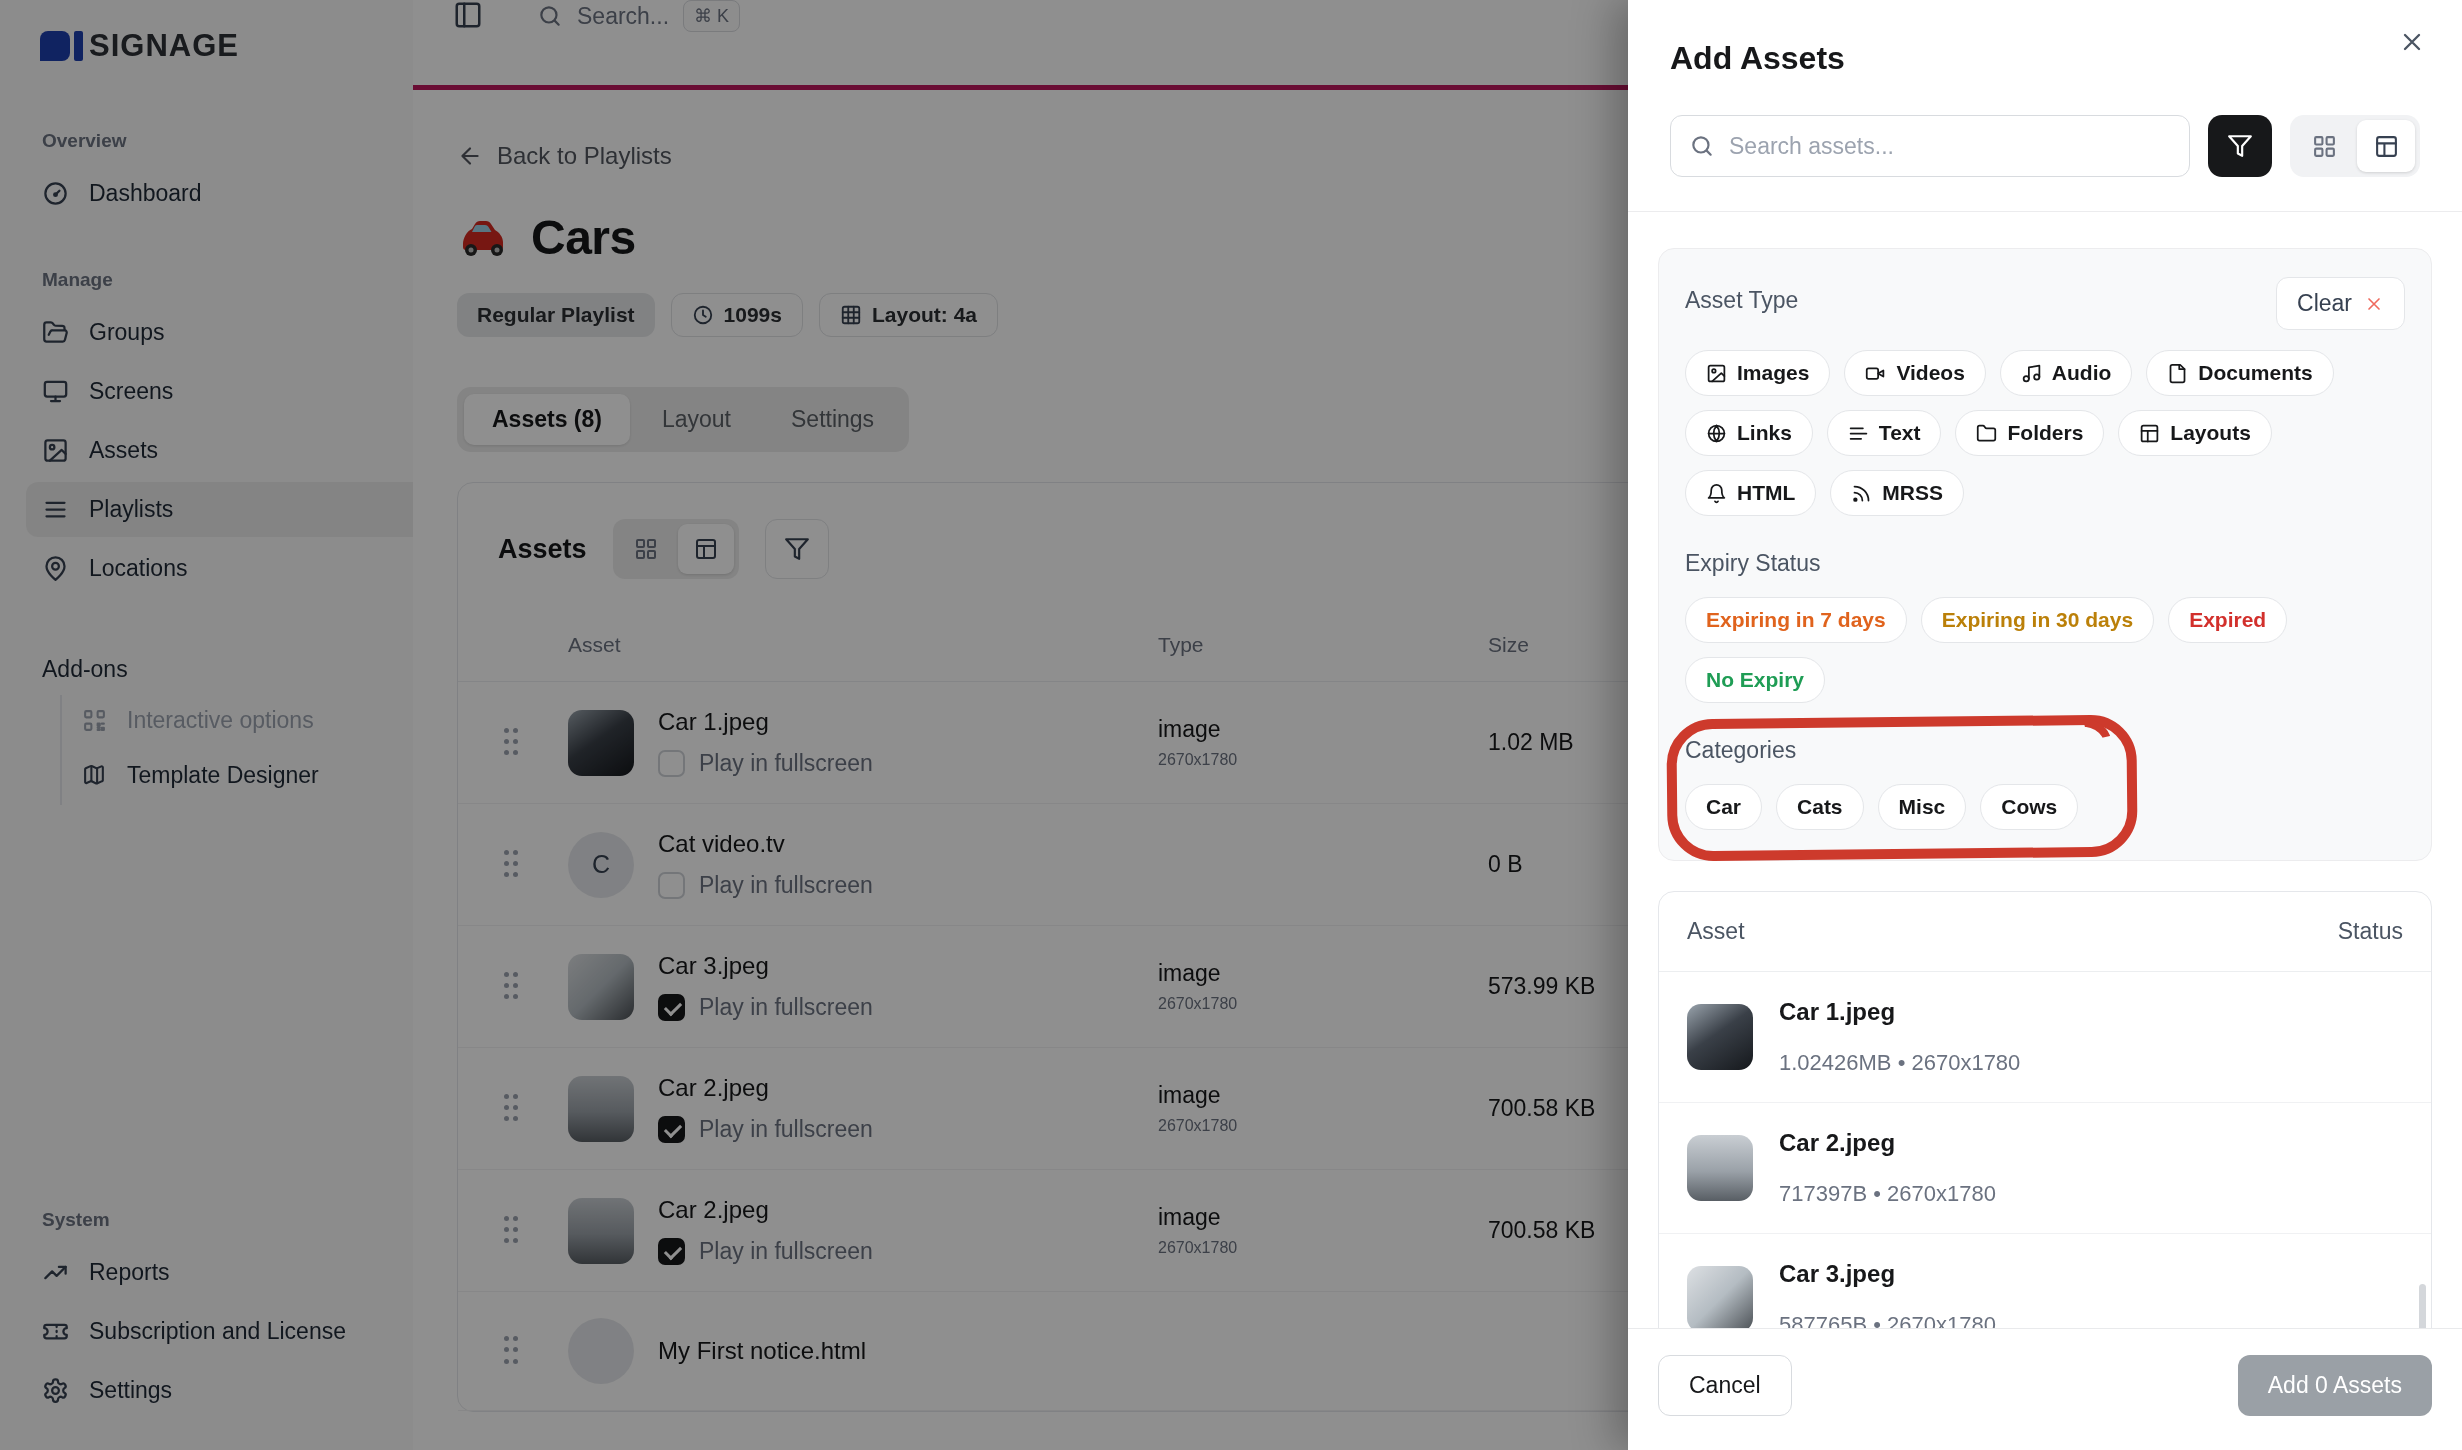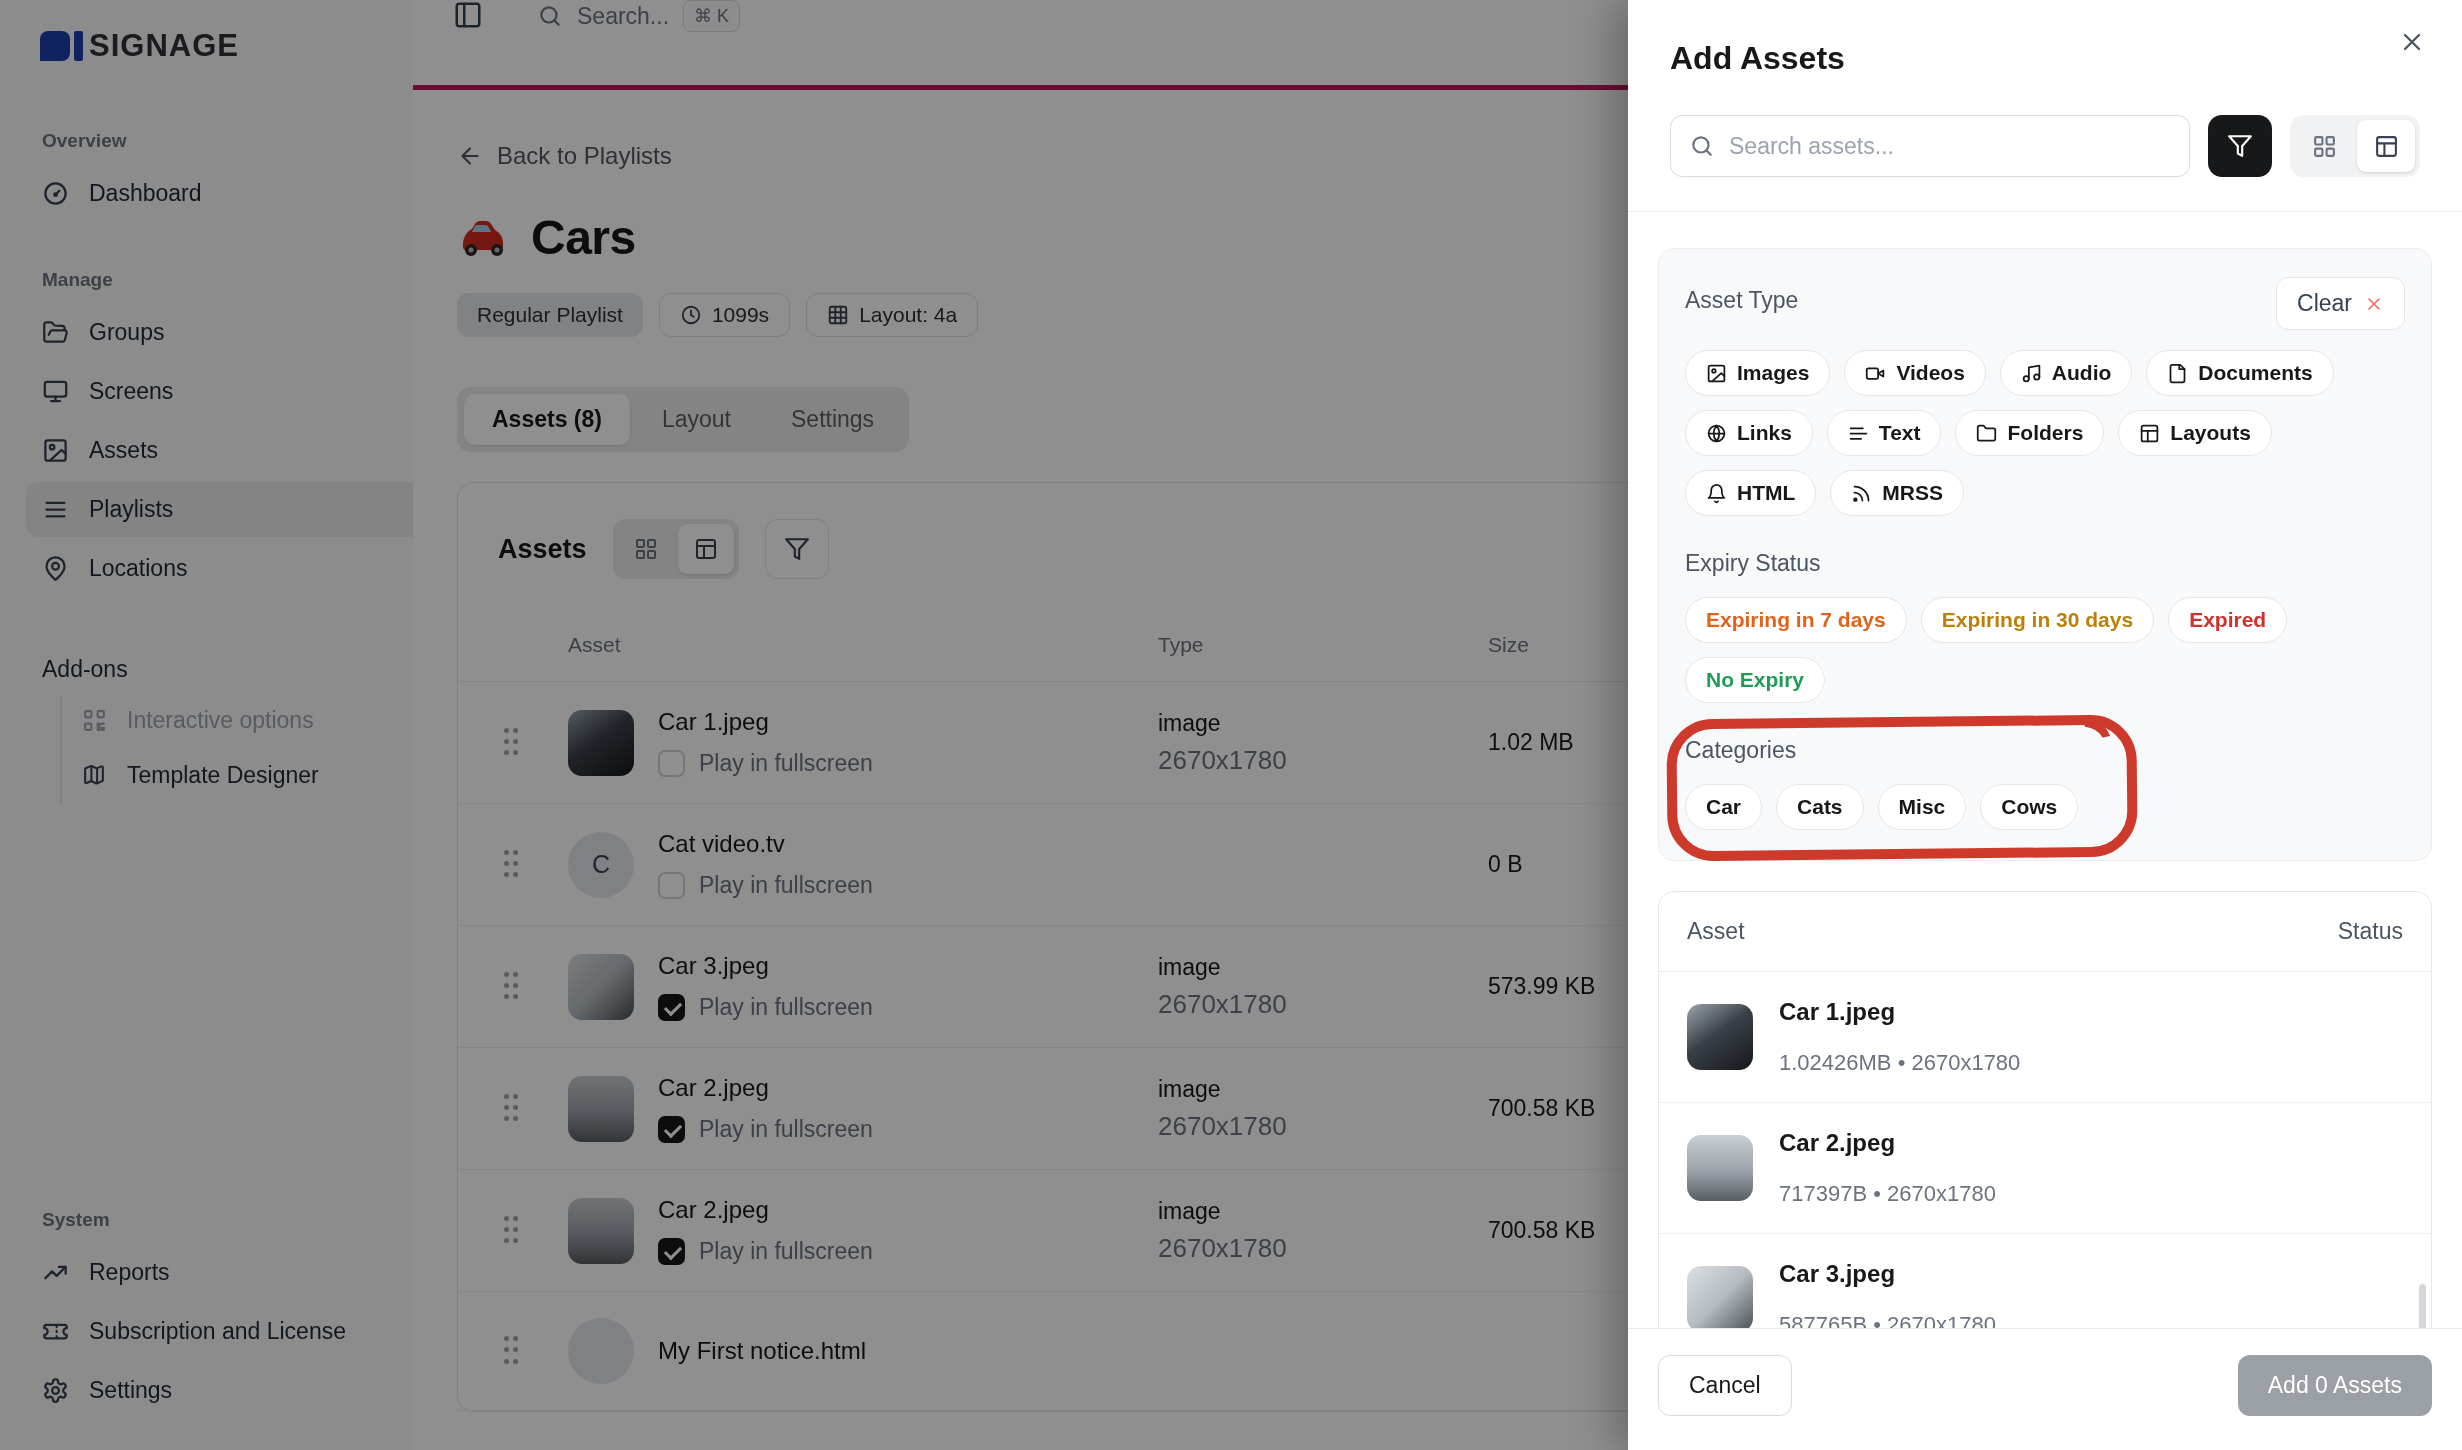--- a/index.html
+++ b/index.html
@@ -30,21 +30,21 @@
   .topbar { position:absolute; left:413px; top:0; width:1215px; height:90px; background:#fff; border-bottom:5px solid #be185d; display:flex; align-items:flex-start; padding:0 40px; gap:54px; }
   .search-trigger { display:flex; align-items:center; gap:14px; color:#6b7280; font-size:23px; }
   .kbd { border:1px solid #d9dbdf; border-radius:8px; padding:4px 10px; font-size:18px; color:#6b7280; background:#fbfbfc; }
 
   
   .main { position:absolute; left:413px; top:90px; width:2049px; height:1360px; background:#fff; padding:52px 0 0 44px; }
   .back-link { display:flex; align-items:center; gap:14px; color:#52575f; font-size:24px; }
   .title-row { display:flex; align-items:center; gap:22px; margin-top:40px; }
   .page-title { font-size:48px; font-weight:700; color:#17181a; letter-spacing:-0.5px; }
   .badges { display:flex; gap:16px; margin-top:28px; }
-  .badge { display:flex; align-items:center; gap:10px; font-size:21px; font-weight:400; color:#2c2f33; padding:9px 20px; border-radius:12px; }
+  .badge { display:flex; align-items:center; gap:10px; font-size:21px; font-weight:700; color:#2c2f33; padding:9px 20px; border-radius:12px; }
   .badge.filled { background:#e7e8ea; }
   .badge.outline { border:1px solid #e0e2e5; background:#fff; }
   .tabs { display:inline-flex; background:#ececec; border-radius:14px; padding:7px; margin-top:50px; gap:4px;justify-content:center; }
   .tab { font-size:23px; color:#5b6066; padding:12px 28px; border-radius:10px; }
   .tab.active { background:#fff; color:#17181a; font-weight:600; box-shadow:0 1px 3px rgba(0,0,0,.12); }
   .assets-card { margin-top:30px; width:1780px; border:1px solid #e5e7eb; border-radius:16px; background:#fff; }
   .assets-toolbar { display:flex; align-items:center; gap:26px; padding:36px 40px 30px 40px; }
   .assets-title { font-size:27px; font-weight:700; color:#17181a; }
   .view-toggle { display:flex; background:#ececec; border-radius:12px; padding:5px; gap:4px; }
   .vt-btn { width:56px; height:50px; display:flex; align-items:center; justify-content:center; border-radius:9px; }
@@ -61,21 +61,21 @@
   .thumb.car2 { background:linear-gradient(180deg,#c9ced3 0%,#9aa1a8 55%,#585e64 100%); }
   .thumb.car3 { background:linear-gradient(135deg,#dde0e3 0%,#b4bcc2 50%,#4a4f54 100%); }
   .thumb.cow  { background:radial-gradient(circle at 45% 42%, #f6f6f4 0 16%, #23251f 17% 30%, rgba(0,0,0,0) 31%), linear-gradient(180deg,#8fbc66 0%,#5d9449 100%); }
   .thumb.round { border-radius:50%; display:flex; align-items:center; justify-content:center; font-size:25px; color:#374151; background:#e5e7eb; }
   .a-name { font-size:24px; font-weight:500; color:#17181a; }
   .fullscreen { display:flex; align-items:center; gap:14px; margin-top:14px; color:#6b7280; font-size:23px; }
   .cbx { width:27px; height:27px; border:2px solid #cfd3d8; border-radius:7px; background:#fff; flex:none; }
   .cbx.on { background:#17181a; border-color:#17181a; position:relative; }
   .cbx.on::after { content:""; position:absolute; left:8px; top:3px; width:7px; height:13px; border:solid #fff; border-width:0 3px 3px 0; transform:rotate(45deg); }
   .type-main { font-size:23px; color:#17181a; }
-  .type-sub { font-size:26px; color:#6b7280; margin-top:8px; }
+  .type-sub { font-size:16px; color:#6b7280; margin-top:8px; }
   .size-cell { font-size:23px; color:#17181a; }
 
   
   .dim { position:absolute; inset:0; background:rgba(0,0,0,0.44); z-index:50; }
 
   
   .panel { position:absolute; top:0; right:0; width:834px; height:1450px; background:#fff; z-index:60; box-shadow:-14px 0 40px rgba(0,0,0,.28); padding:40px 22px 0 22px; }
   .panel-close { position:absolute; top:24px; right:32px; width:36px; height:36px; display:flex; align-items:center; justify-content:center; }
   .panel-title { font-size:32px; font-weight:700; color:#17181a; margin-left:20px; }
   .panel-search-row { display:flex; align-items:center; gap:18px; margin:38px 20px 0 20px; }

